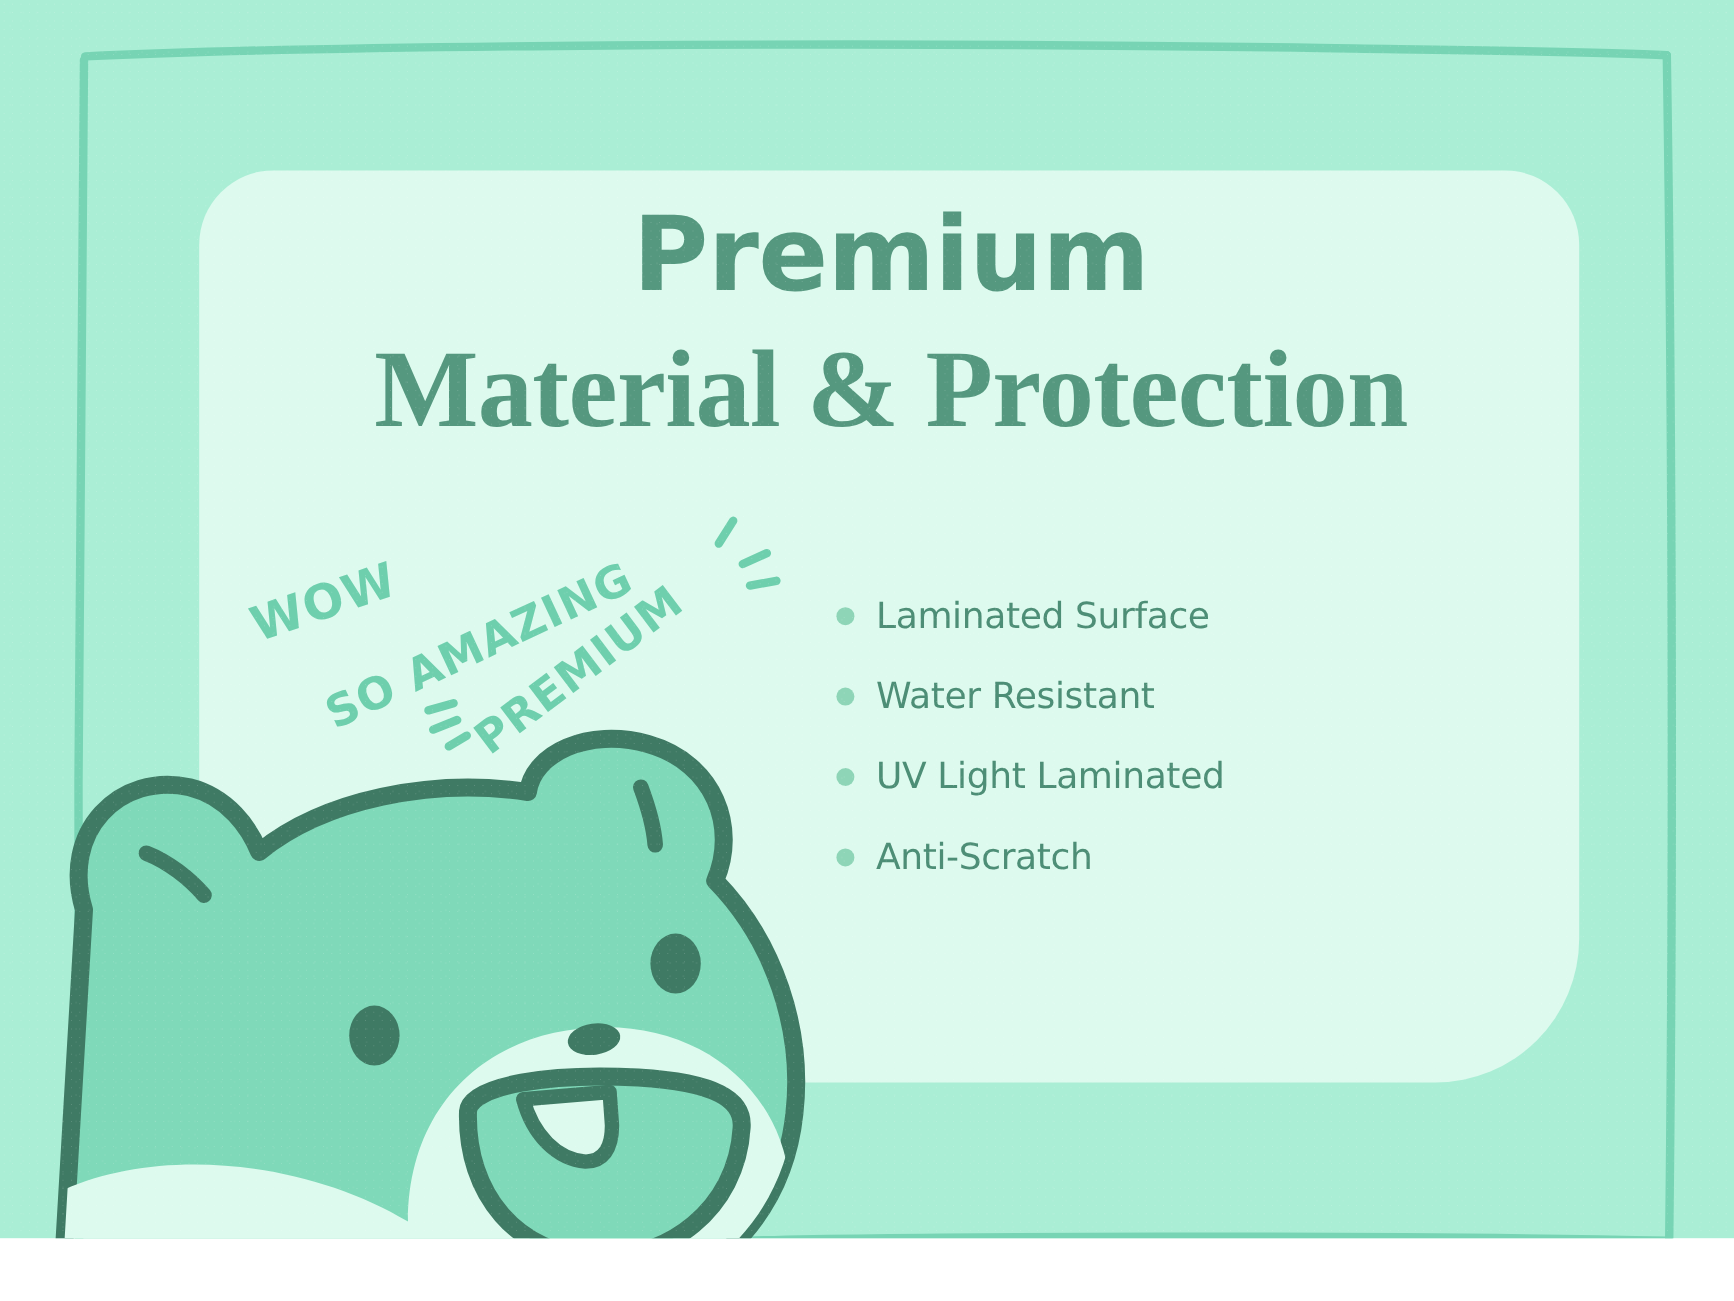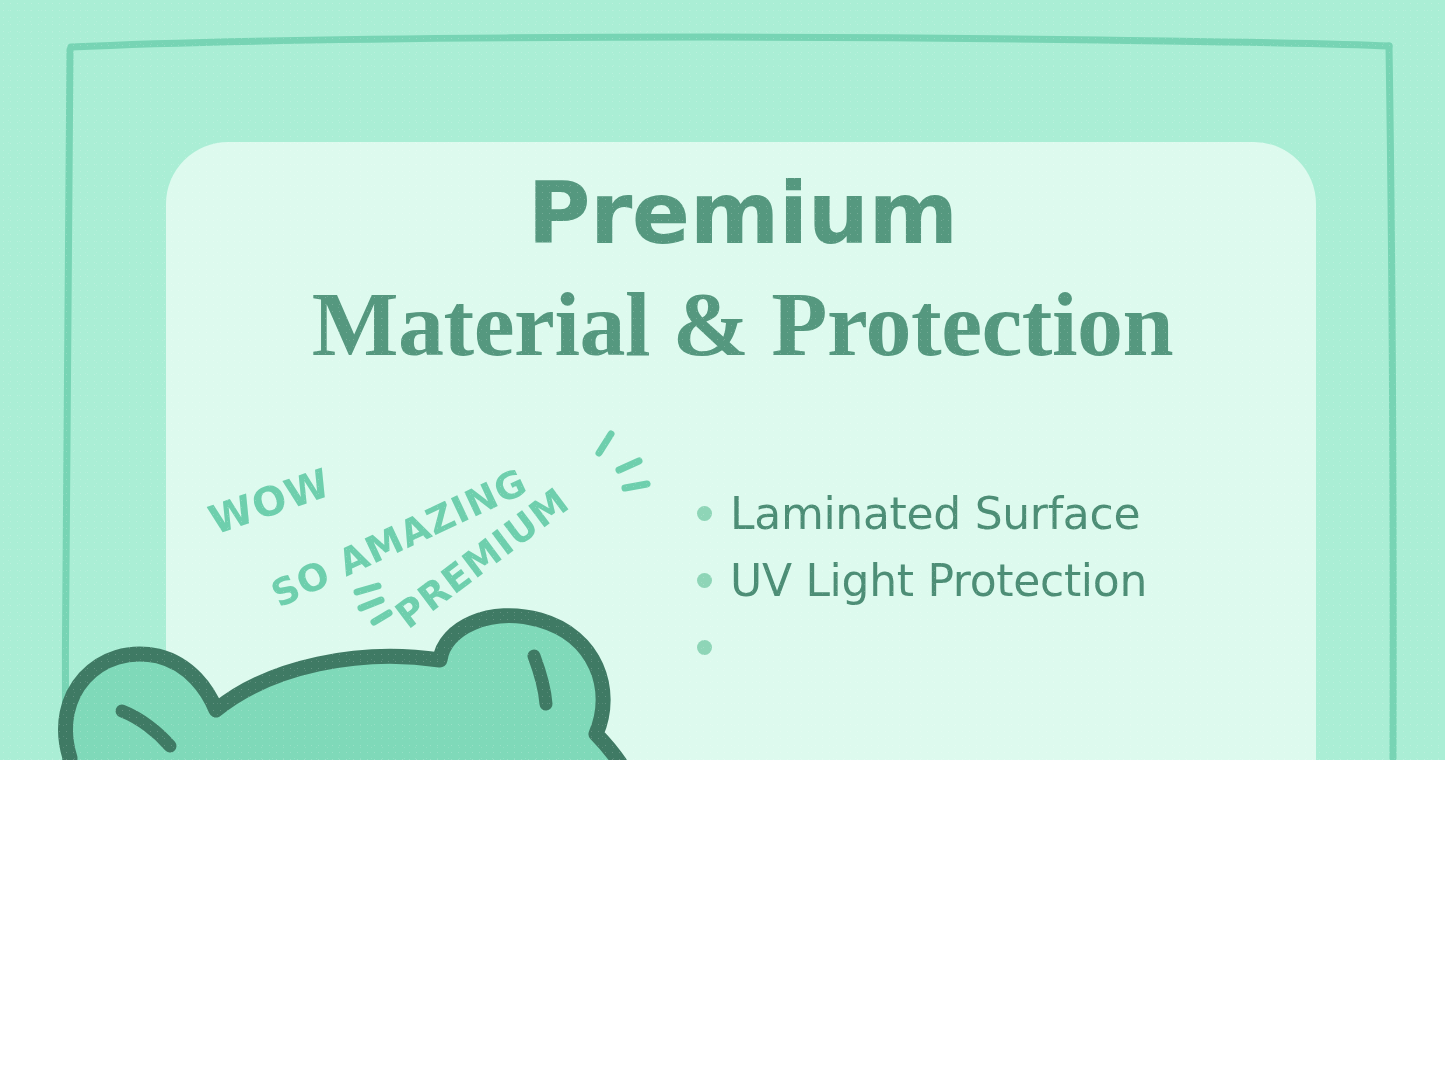--- a/index.html
+++ b/index.html
@@ -8,21 +8,21 @@
     padding: 0;
     background: #ffffff;
   }
   body {
     font-family: "Liberation Sans", sans-serif;
   }
 
   #poster {
     position: relative;
     width: 1445px;
-    height: 760px;
+    height: 1032px;
     overflow: hidden;
     background: #aaeed5;
   }
 
   
   #grain {
     position: absolute;
     inset: 0;
     pointer-events: none;
     opacity: .35;
@@ -79,21 +79,21 @@
     z-index: 5;
     list-style: none;
     margin: 0;
     padding: 0;
     color: #4d8e76;
     font-family: "DejaVu Sans", sans-serif;
   }
   #features li {
     display: flex;
     align-items: center;
-    font-size: 44px;
+    font-size: 30px;
     line-height: 1.0;
     height: 67px;
     white-space: nowrap;
     letter-spacing: -0.3px;
   }
   #features .dot {
     width: 15px;
     height: 15px;
     border-radius: 50%;
     background: #8ed5b7;
@@ -160,24 +160,29 @@
     </g>
   </svg>
 
   <ul id="features">
     <li>
       <span class="dot"></span>
       <span>Laminated Surface</span>
     </li>
     <li>
       <span class="dot"></span>
-      <span>UV Light Protection</span>
-    </li>
-    <li>
-      <span class="dot"></span>
+      <span>Water Resistant</span>
+    </li>
+    <li>
+      <span class="dot"></span>
+      <span>UV Light Laminated</span>
+    </li>
+    <li>
+      <span class="dot"></span>
+      <span>Anti-Scratch</span>
     </li>
   </ul>
 
   <svg id="bear" viewBox="0 0 680 500">
     <defs>
       <clipPath id="bearClip">
         <path d="M 30 160
                  C 10 95, 60 45, 118 58
                  C 150 66, 168 92, 176 112
                  C 230 68, 320 50, 400 62

